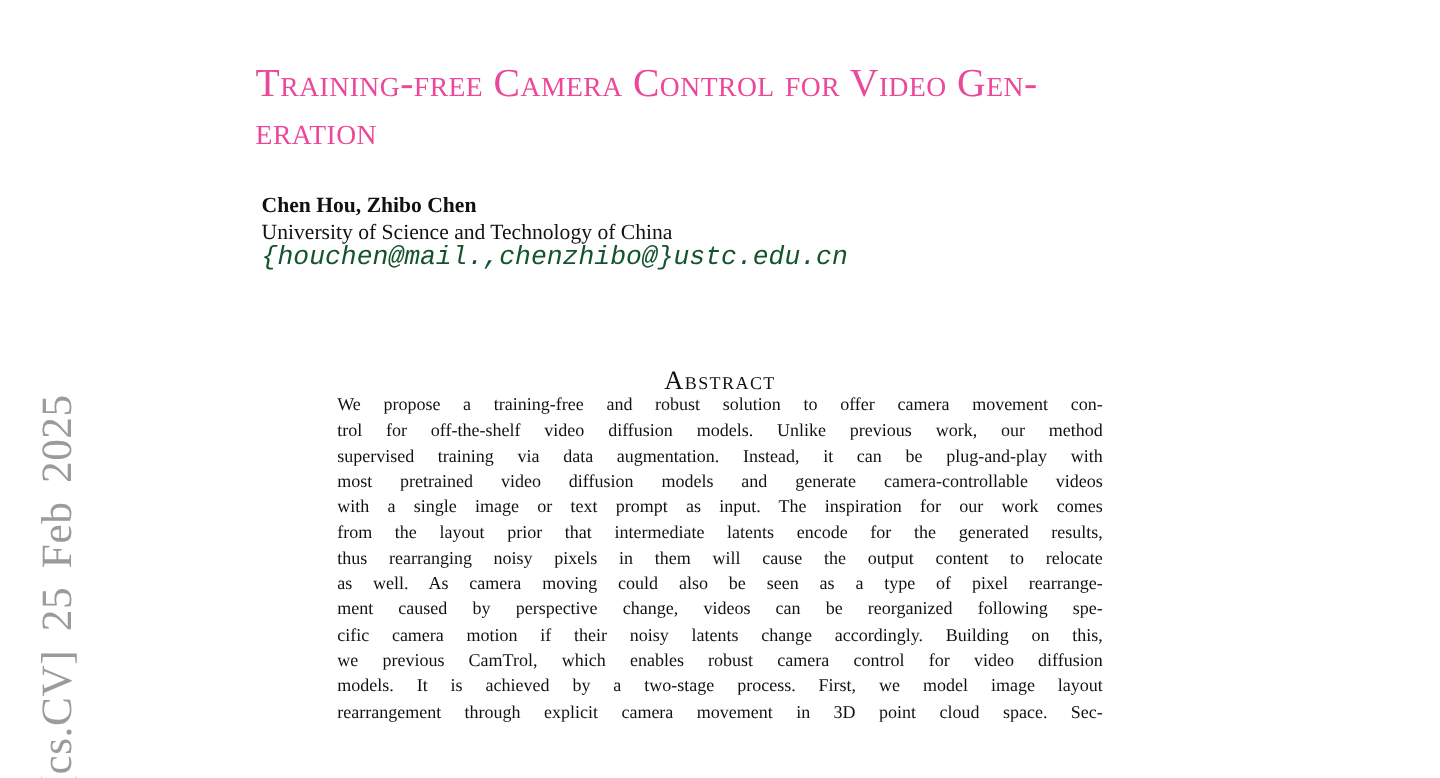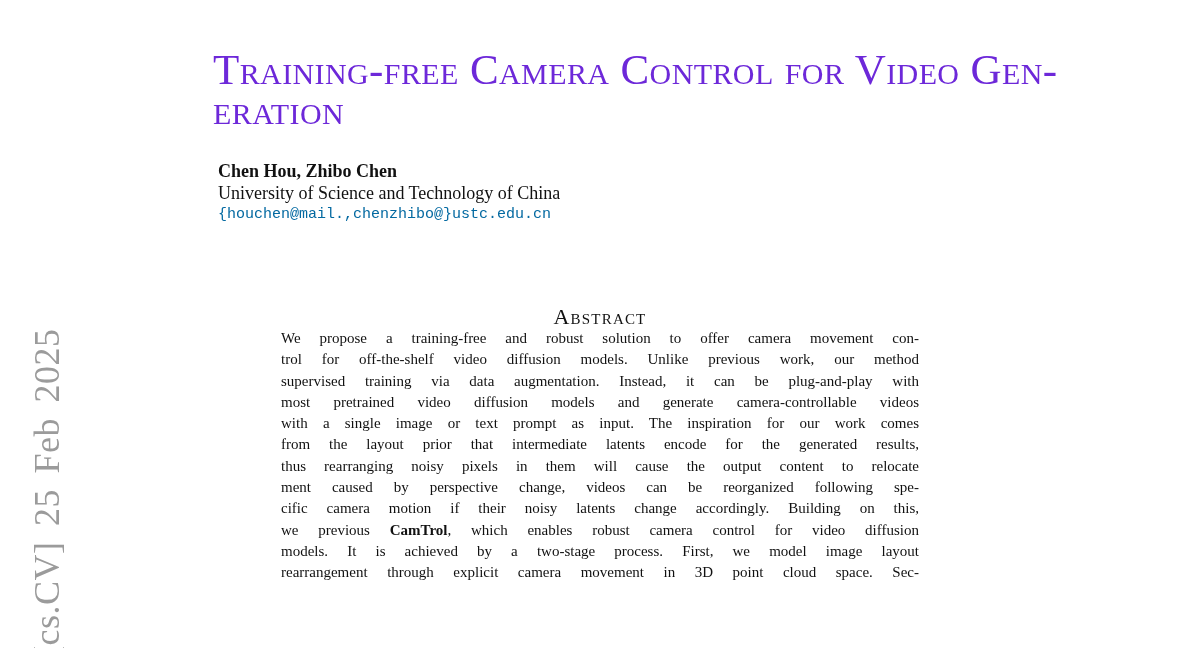--- a/index.html
+++ b/index.html
@@ -33,40 +33,41 @@
     font-family: "Liberation Serif", serif;
   }
   
   .title {
     position: absolute;
     left: 213px;
     top: 50px;
     margin: 0;
     font-weight: 400;
     font-variant: small-caps;
-    font-size: 43px;
+    font-size: 33px;
     letter-spacing: 0.4px;
     line-height: 40px;
-    color: #6d28d9;
+    color: #ec4899;
   }
   .t-line { display: block; }
   
   .authors {
     position: absolute;
     left: 218px;
     top: 160px;
     font-size: 18px;
     line-height: 22px;
     color: #111111;
   }
   .authors .names { font-weight: 700; }
   .authors .emails {
     font-family: "Liberation Mono", monospace;
-    font-size: 15px;
-    color: #0369a1;
+    font-size: 22px;
+    color: #14532d;
+    font-style: italic;
   }
   
   .abs-heading {
     position: absolute;
     left: 281px;
     top: 284px;
     width: 638px;
     text-align: center;
     font-variant: small-caps;
     font-size: 22px;
@@ -82,21 +83,21 @@
     font-size: 15px;
     color: #111111;
   }
   .abs-line {
     height: 21.3px;
     overflow: hidden;
     text-align: justify;
     text-align-last: justify;
     line-height: 21.3px;
   }
-  .abs-line .bold { font-weight: 700; }
+  .abs-line .bold { font-weight: 400; }
 </style>
 </head>
 <body>
 
 <div class="page">
 
   <div class="watermark" style="color: rgb(155, 155, 155);">[cs.CV] 25 Feb 2025</div>
 
   <h1 class="title">
     <span class="t-line">Training-free Camera Control for Video Gen-</span>
@@ -112,20 +113,21 @@
   <div class="abs-heading">Abstract</div>
 
   <div class="abs-body">
       <div class="abs-line"><span>We propose a training-free and robust solution to offer camera movement con-</span></div>
       <div class="abs-line"><span>trol for off-the-shelf video diffusion models. Unlike previous work, our method</span></div>
       <div class="abs-line"><span>supervised training via data augmentation. Instead, it can be plug-and-play with</span></div>
       <div class="abs-line"><span>most pretrained video diffusion models and generate camera-controllable videos</span></div>
       <div class="abs-line"><span>with a single image or text prompt as input. The inspiration for our work comes</span></div>
       <div class="abs-line"><span>from the layout prior that intermediate latents encode for the generated results,</span></div>
       <div class="abs-line"><span>thus rearranging noisy pixels in them will cause the output content to relocate</span></div>
+      <div class="abs-line"><span>as well. As camera moving could also be seen as a type of pixel rearrange-</span></div>
       <div class="abs-line"><span>ment caused by perspective change, videos can be reorganized following spe-</span></div>
       <div class="abs-line"><span>cific camera motion if their noisy latents change accordingly. Building on this,</span></div>
       <div class="abs-line"><span>we previous </span><span class="bold">CamTrol</span><span>, which enables robust camera control for video diffusion</span></div>
       <div class="abs-line"><span>models. It is achieved by a two-stage process. First, we model image layout</span></div>
       <div class="abs-line"><span>rearrangement through explicit camera movement in 3D point cloud space. Sec-</span></div>
     </div>
 
 </div>
 
 </body></html>

